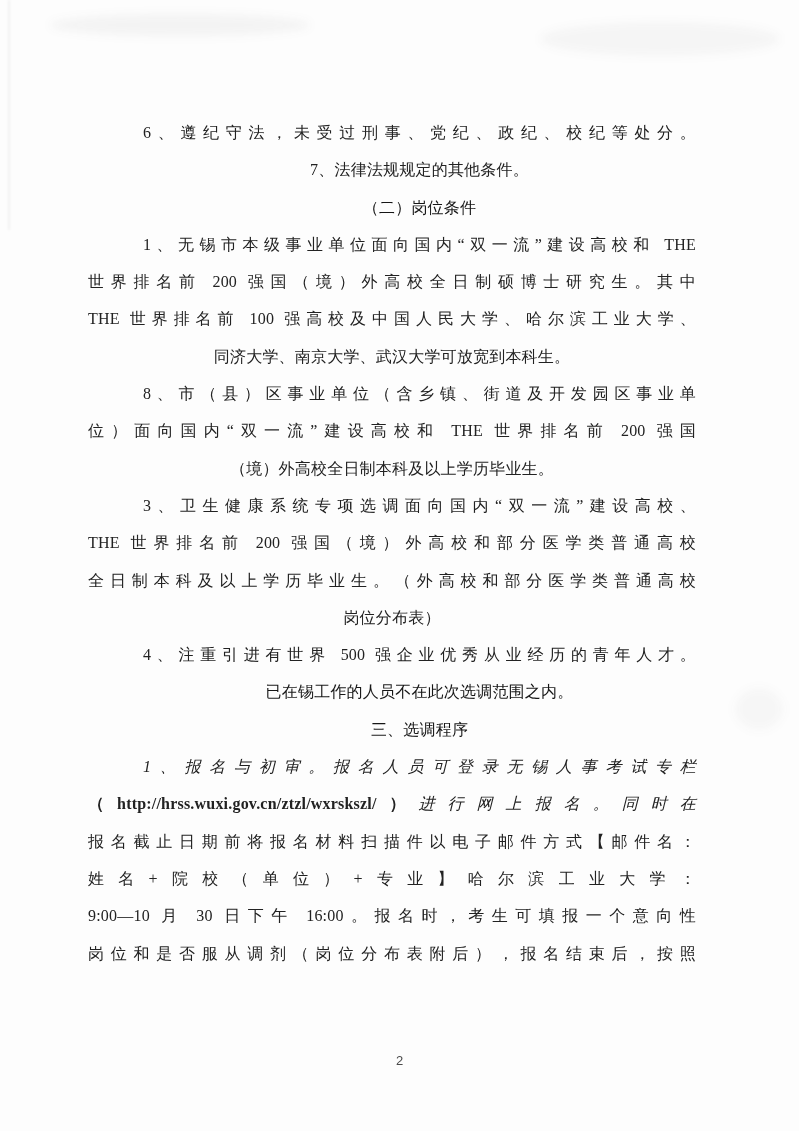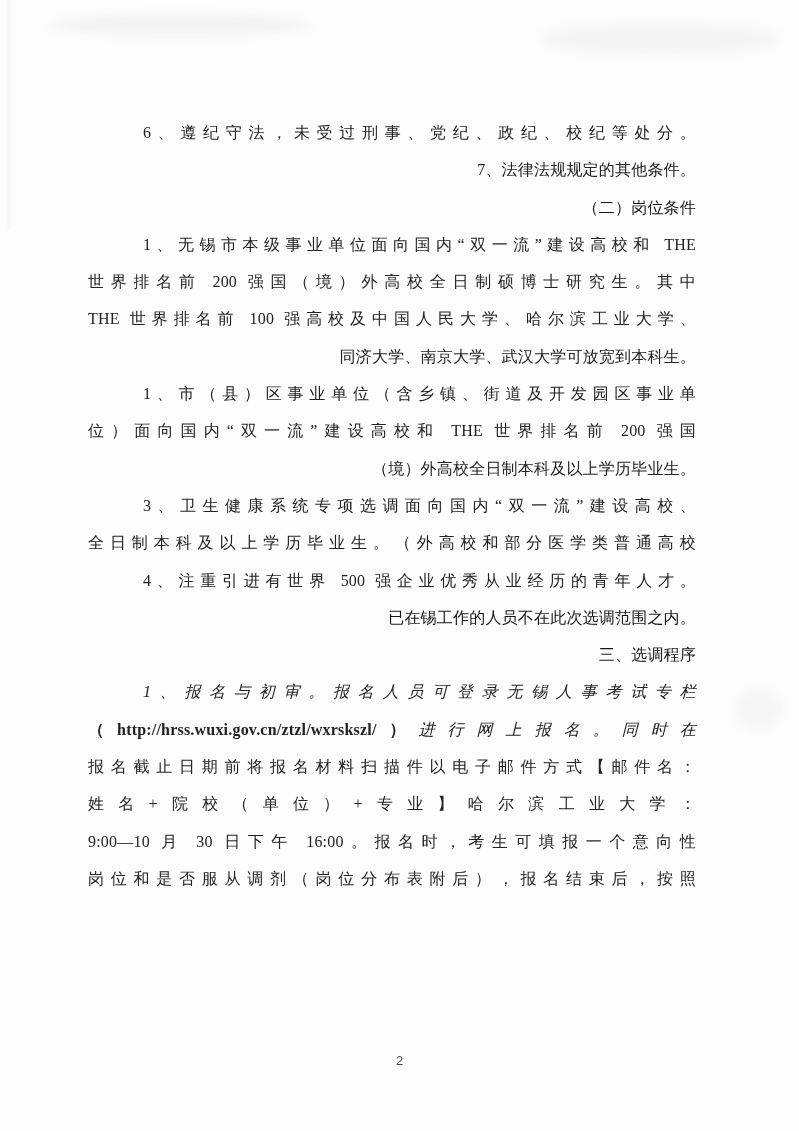--- a/index.html
+++ b/index.html
@@ -15,21 +15,21 @@
     left: 88px; top: 114px;
     width: 608px;
     font-size: 16px;
     color: #222;
     letter-spacing: 0.2px;
   }
   .line {
     height: 37.3px;
     line-height: 37.3px;
     white-space: nowrap;
-    text-align: right;
+    text-align: center;
   }
   .in { text-indent: 55px; }
   .j {
     white-space: normal;
     text-align: justify;
     text-align-last: justify;
   }
   .hei {
     font-family: "Liberation Sans", "DejaVu Sans", sans-serif;
     font-weight: 400;
@@ -74,25 +74,27 @@
 <div class="edge-line"></div>
 
 <div class="doc">
   <div class="line in j">6、遵纪守法，未受过刑事、党纪、政纪、校纪等处分。</div>
   <div class="line in">7、法律法规规定的其他条件。</div>
   <div class="line in hei">（二）岗位条件</div>
   <div class="line in j">1、无锡市本级事业单位面向国内“双一流”建设高校和 THE</div>
   <div class="line j">世界排名前 200 强国（境）外高校全日制硕博士研究生。其中</div>
   <div class="line j">THE 世界排名前 100 强高校及中国人民大学、哈尔滨工业大学、</div>
   <div class="line">同济大学、南京大学、武汉大学可放宽到本科生。</div>
-  <div class="line in j">1、市（县）区事业单位（含乡镇、街道及开发园区事业单</div>
+  <div class="line in j">8、市（县）区事业单位（含乡镇、街道及开发园区事业单</div>
   <div class="line j">位）面向国内“双一流”建设高校和 THE 世界排名前 200 强国</div>
   <div class="line">（境）外高校全日制本科及以上学历毕业生。</div>
   <div class="line in j">3、卫生健康系统专项选调面向国内“双一流”建设高校、</div>
+  <div class="line j">THE 世界排名前 200 强国（境）外高校和部分医学类普通高校</div>
   <div class="line j">全日制本科及以上学历毕业生。（外高校和部分医学类普通高校</div>
+  <div class="line">岗位分布表）</div>
   <div class="line in j">4、注重引进有世界 500 强企业优秀从业经历的青年人才。</div>
   <div class="line in hei">已在锡工作的人员不在此次选调范围之内。</div>
   <div class="line in hei">三、选调程序</div>
   <div class="line in j kai">1、报名与初审。报名人员可登录无锡人事考试专栏</div>
   <div class="line j"><span class="upright">（http://hrss.wuxi.gov.cn/ztzl/wxrskszl/）</span><span class="kai">进行网上报名。同时在</span></div>
   <div class="line j">报名截止日期前将报名材料扫描件以电子邮件方式【邮件名：</div>
   <div class="line j">姓名+院校（单位）+专业】哈尔滨工业大学：</div>
   <div class="line j">9:00—10 月 30 日下午 16:00。报名时，考生可填报一个意向性</div>
   <div class="line j">岗位和是否服从调剂（岗位分布表附后），报名结束后，按照</div>
 </div>

